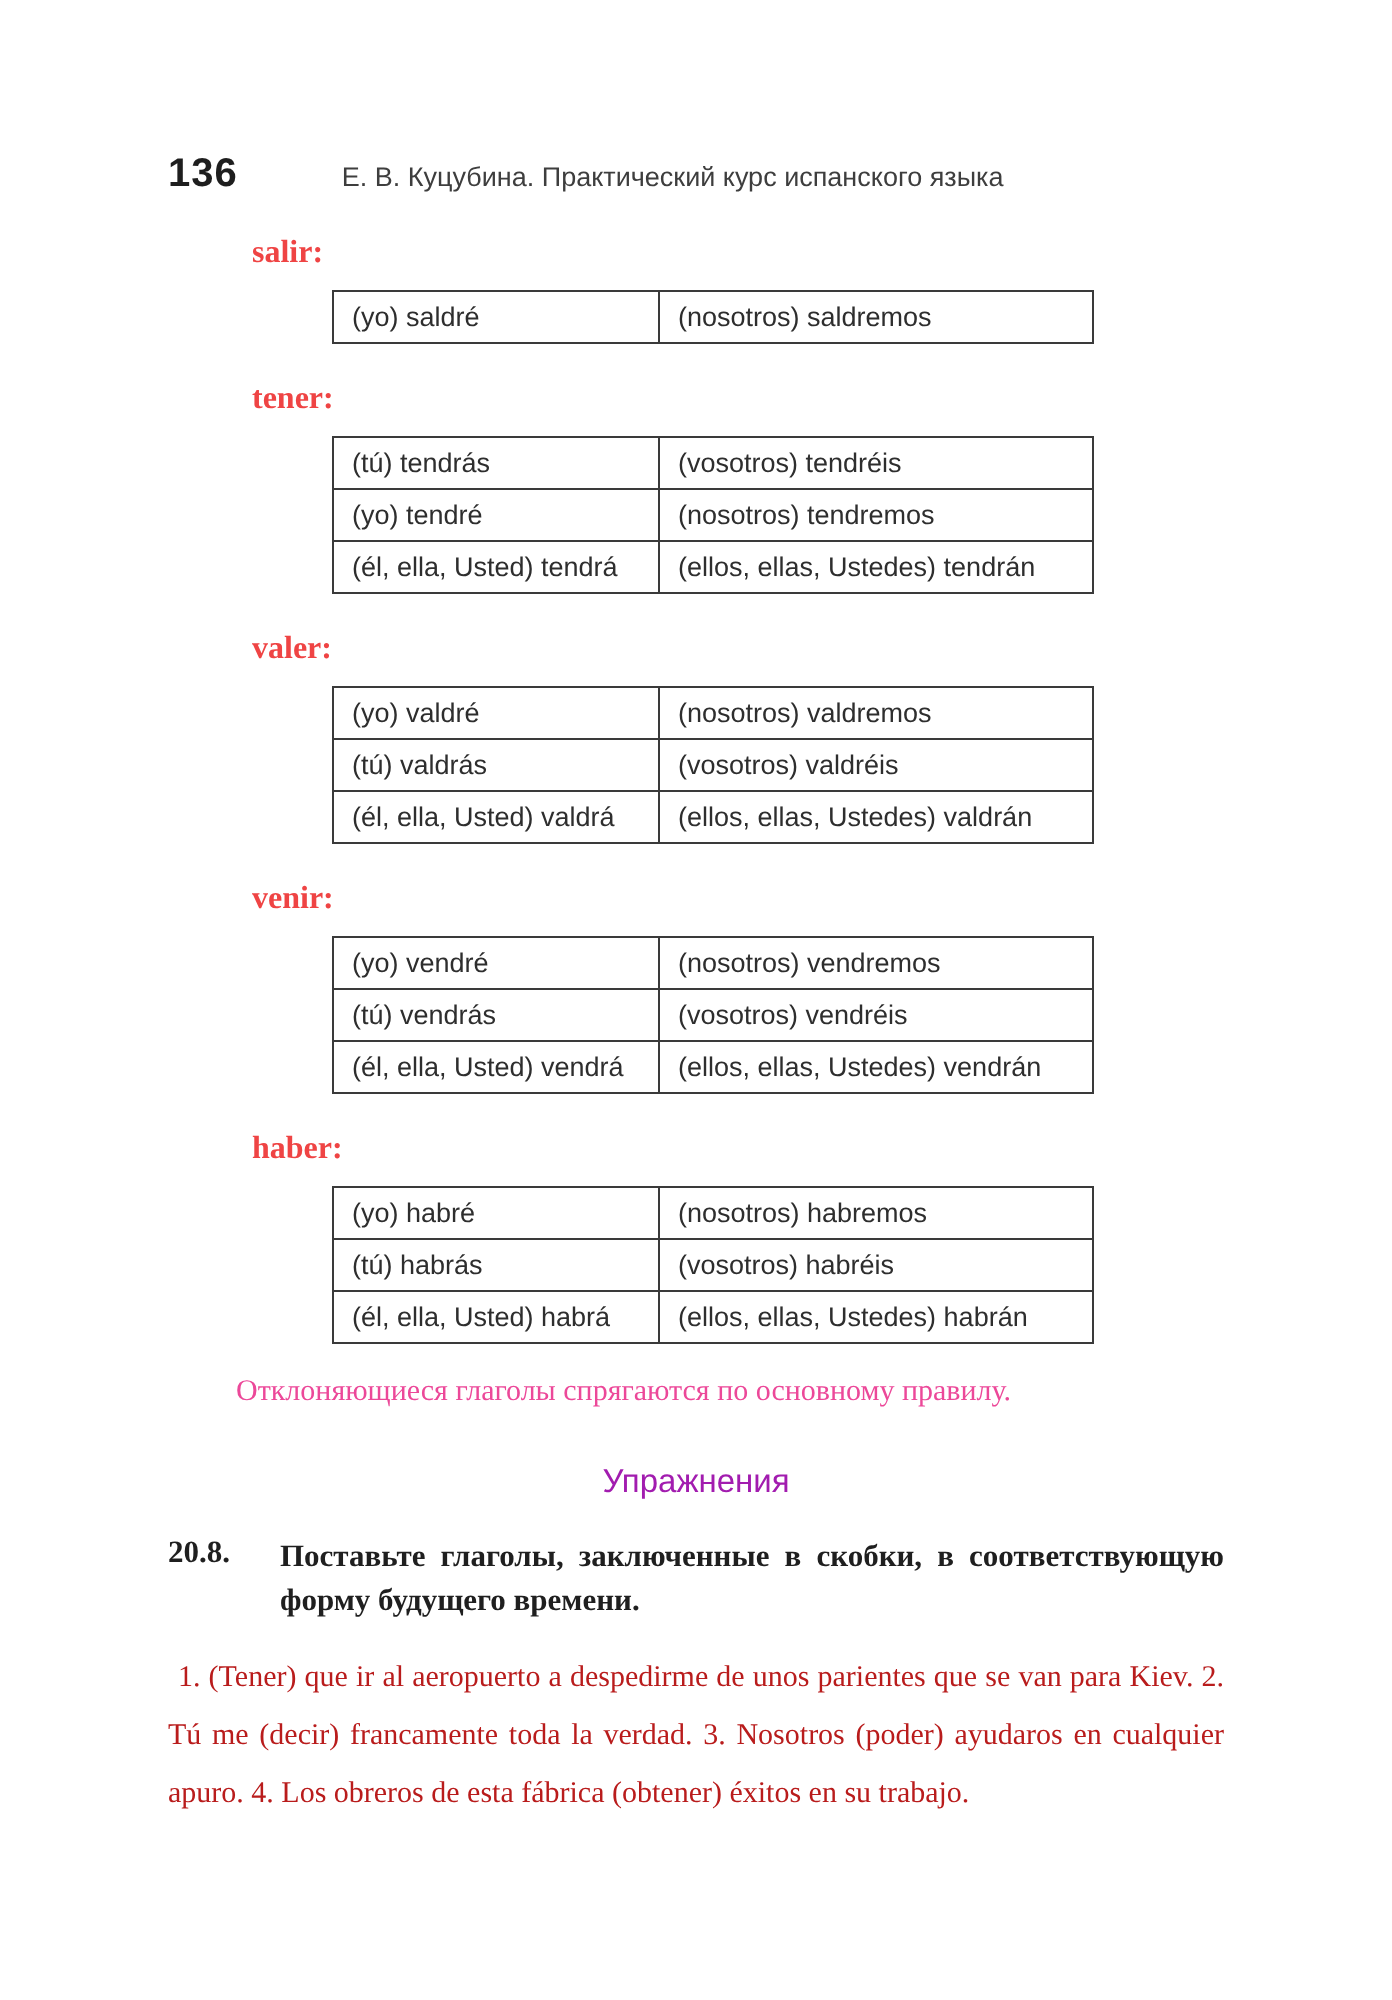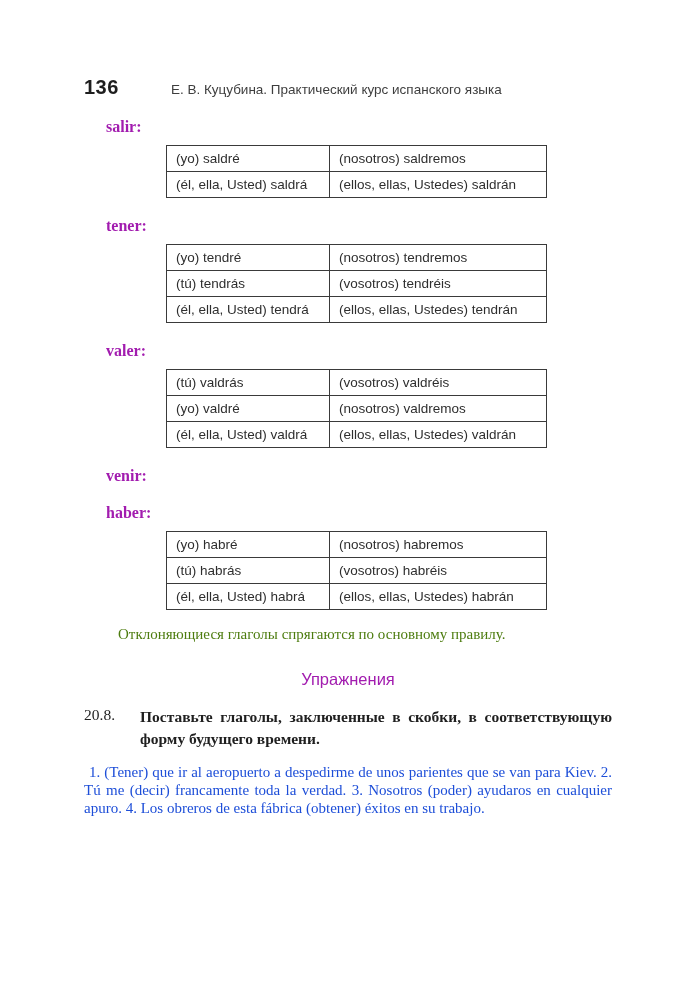--- a/index.html
+++ b/index.html
@@ -32,24 +32,24 @@
   }
   .running-title {
     font-family: "Liberation Sans", sans-serif;
     font-size: 13.5px;
     color: #3e3e3e;
     margin-left: 38px;
   }
   
   .verb-block { margin-top: 19px; }
   .verb-label {
-    margin: 0 0 9px 22px;
+    margin: 0 0 9px 42px;
     font-weight: bold;
     font-size: 16px;
-    color: #a21caf;
+    color: #ef4444;
   }
   table.conj {
     border-collapse: collapse;
     margin-left: 82px;
     table-layout: fixed;
     width: 380px;
   }
   table.conj td {
     border: 1.6px solid #3a3a3a;
     font-family: "Liberation Sans", sans-serif;
@@ -60,53 +60,53 @@
     white-space: nowrap;
     vertical-align: middle;
     background: #fff;
   }
   table.conj td.c1 { width: 163px; }
   table.conj td.c2 { width: 217px; }
   
   .note {
     margin: 16px 0 1px 34px;
     font-size: 15px;
-    color: #4d7c0f;
+    color: #ec4899;
   }
   
   .exercises-heading {
     margin-top: 27px;
     text-align: center;
     font-family: "Liberation Sans", sans-serif;
     font-size: 16.5px;
     color: #a21caf;
   }
   .exercise-head {
     display: flex;
     margin-top: 17px;
   }
   .exercise-number {
     flex: 0 0 56px;
-    font-weight: normal;
+    font-weight: bold;
     font-size: 15.5px;
     color: #1f1f1f;
   }
   .exercise-title {
     flex: 1;
     font-weight: bold;
     font-size: 15.5px;
     line-height: 22px;
     color: #1f1f1f;
     text-align: justify;
   }
   .exercise-body {
     margin-top: 13px;
     font-size: 15px;
-    line-height: 18px;
-    color: #1d4ed8;
+    line-height: 29px;
+    color: #b91c1c;
     text-align: justify;
     text-indent: 5px;
   }
 </style>
 </head>
 <body>
 
 <div class="page">
   <div class="content">
 
@@ -116,70 +116,82 @@
     </div>
 
     <div class="verb-block">
       <p class="verb-label">salir:</p>
       <table class="conj">
         <tbody>
             <tr>
           <td class="c1">(yo) saldré</td>
           <td class="c2">(nosotros) saldremos</td>
         </tr>
-        <tr>
-          <td class="c1">(él, ella, Usted) saldrá</td>
-          <td class="c2">(ellos, ellas, Ustedes) saldrán</td>
-        </tr>
       </tbody>
         </table>
     </div>
 
     <div class="verb-block">
       <p class="verb-label">tener:</p>
       <table class="conj">
         <tbody>
             <tr>
+          <td class="c1">(tú) tendrás</td>
+          <td class="c2">(vosotros) tendréis</td>
+        </tr>
+        <tr>
           <td class="c1">(yo) tendré</td>
           <td class="c2">(nosotros) tendremos</td>
         </tr>
         <tr>
-          <td class="c1">(tú) tendrás</td>
-          <td class="c2">(vosotros) tendréis</td>
-        </tr>
-        <tr>
           <td class="c1">(él, ella, Usted) tendrá</td>
           <td class="c2">(ellos, ellas, Ustedes) tendrán</td>
         </tr>
       </tbody>
         </table>
     </div>
 
     <div class="verb-block">
       <p class="verb-label">valer:</p>
       <table class="conj">
         <tbody>
             <tr>
+          <td class="c1">(yo) valdré</td>
+          <td class="c2">(nosotros) valdremos</td>
+        </tr>
+        <tr>
           <td class="c1">(tú) valdrás</td>
           <td class="c2">(vosotros) valdréis</td>
         </tr>
         <tr>
-          <td class="c1">(yo) valdré</td>
-          <td class="c2">(nosotros) valdremos</td>
-        </tr>
-        <tr>
           <td class="c1">(él, ella, Usted) valdrá</td>
           <td class="c2">(ellos, ellas, Ustedes) valdrán</td>
         </tr>
       </tbody>
         </table>
     </div>
 
     <div class="verb-block">
       <p class="verb-label">venir:</p>
+      <table class="conj">
+        <tbody>
+            <tr>
+          <td class="c1">(yo) vendré</td>
+          <td class="c2">(nosotros) vendremos</td>
+        </tr>
+        <tr>
+          <td class="c1">(tú) vendrás</td>
+          <td class="c2">(vosotros) vendréis</td>
+        </tr>
+        <tr>
+          <td class="c1">(él, ella, Usted) vendrá</td>
+          <td class="c2">(ellos, ellas, Ustedes) vendrán</td>
+        </tr>
+      </tbody>
+        </table>
     </div>
 
     <div class="verb-block">
       <p class="verb-label">haber:</p>
       <table class="conj">
         <tbody>
             <tr>
           <td class="c1">(yo) habré</td>
           <td class="c2">(nosotros) habremos</td>
         </tr>

